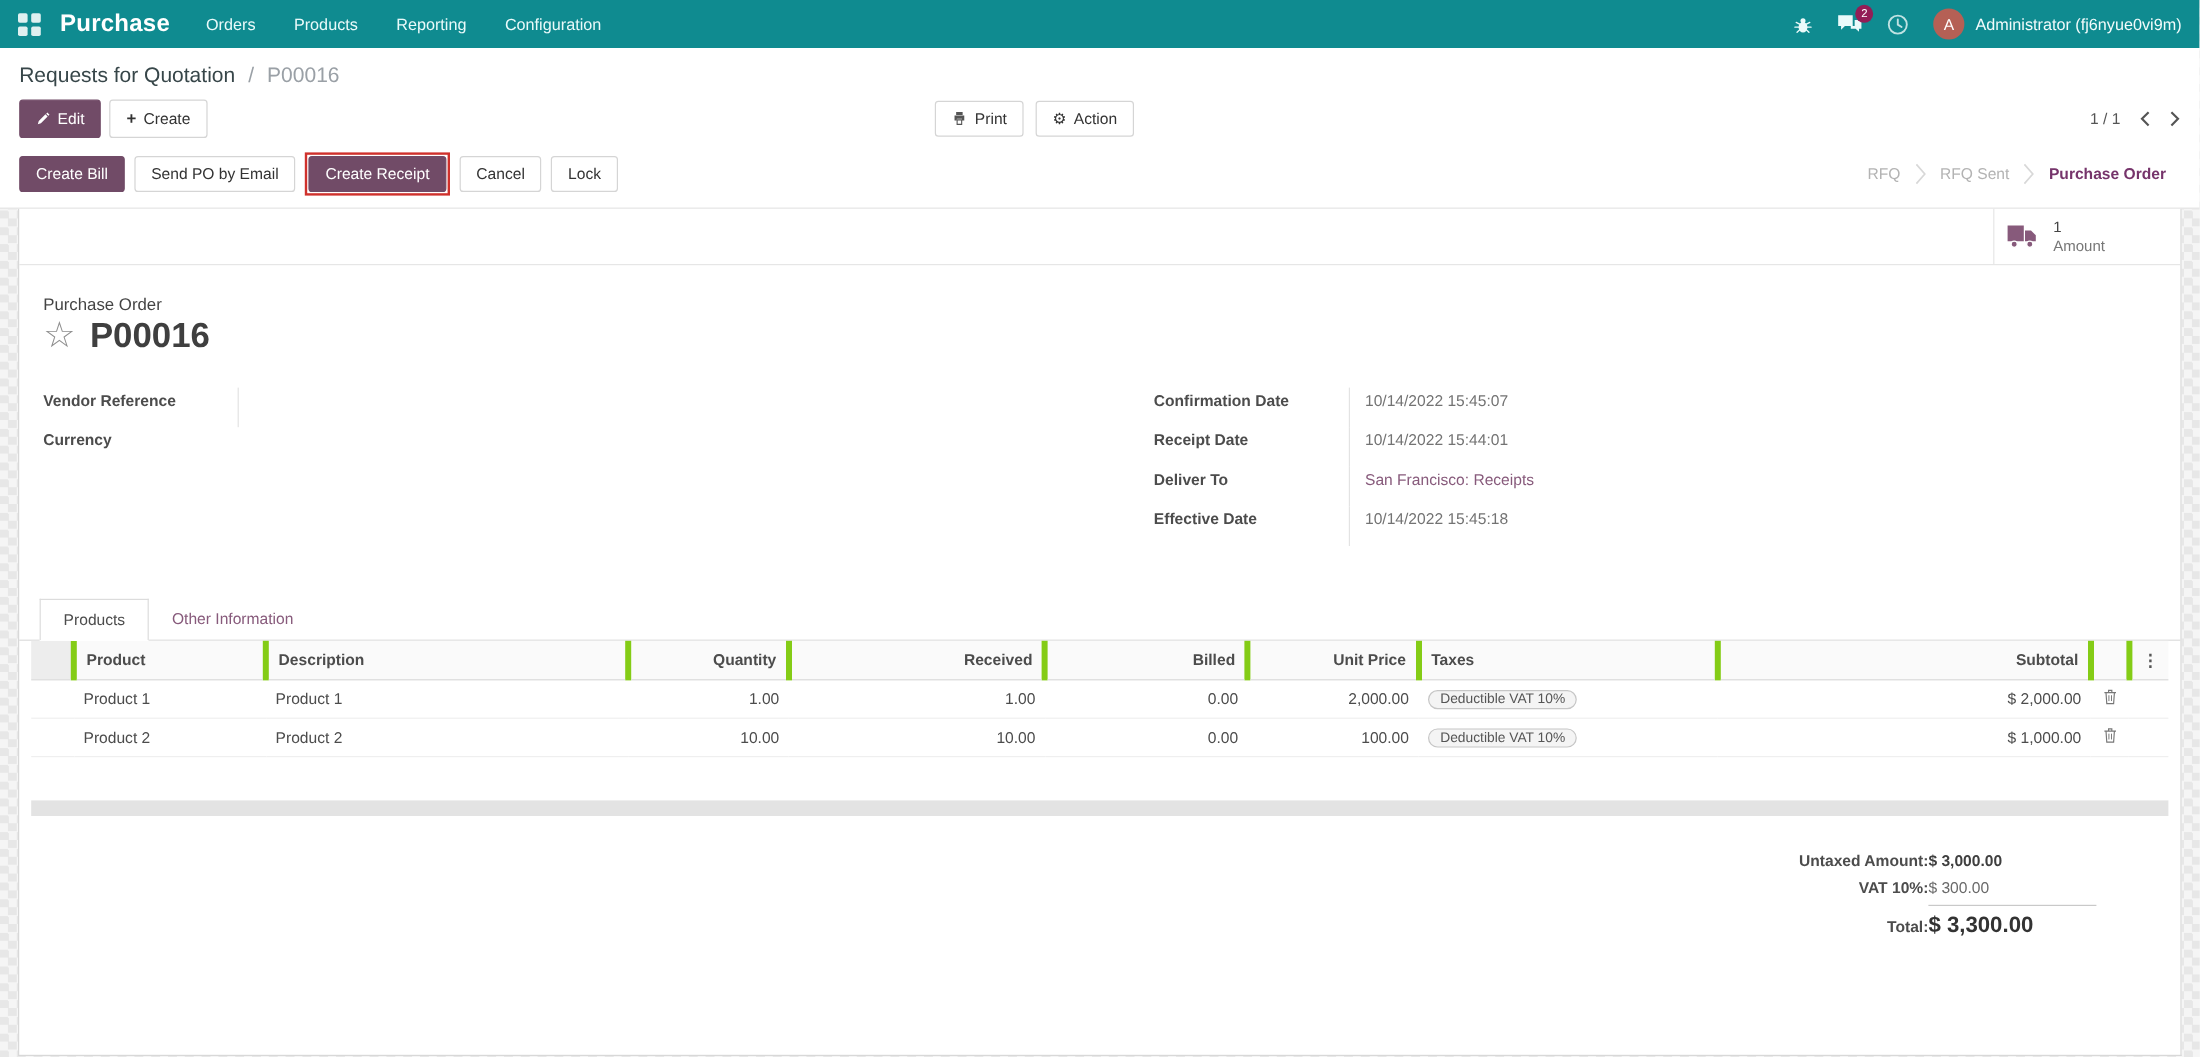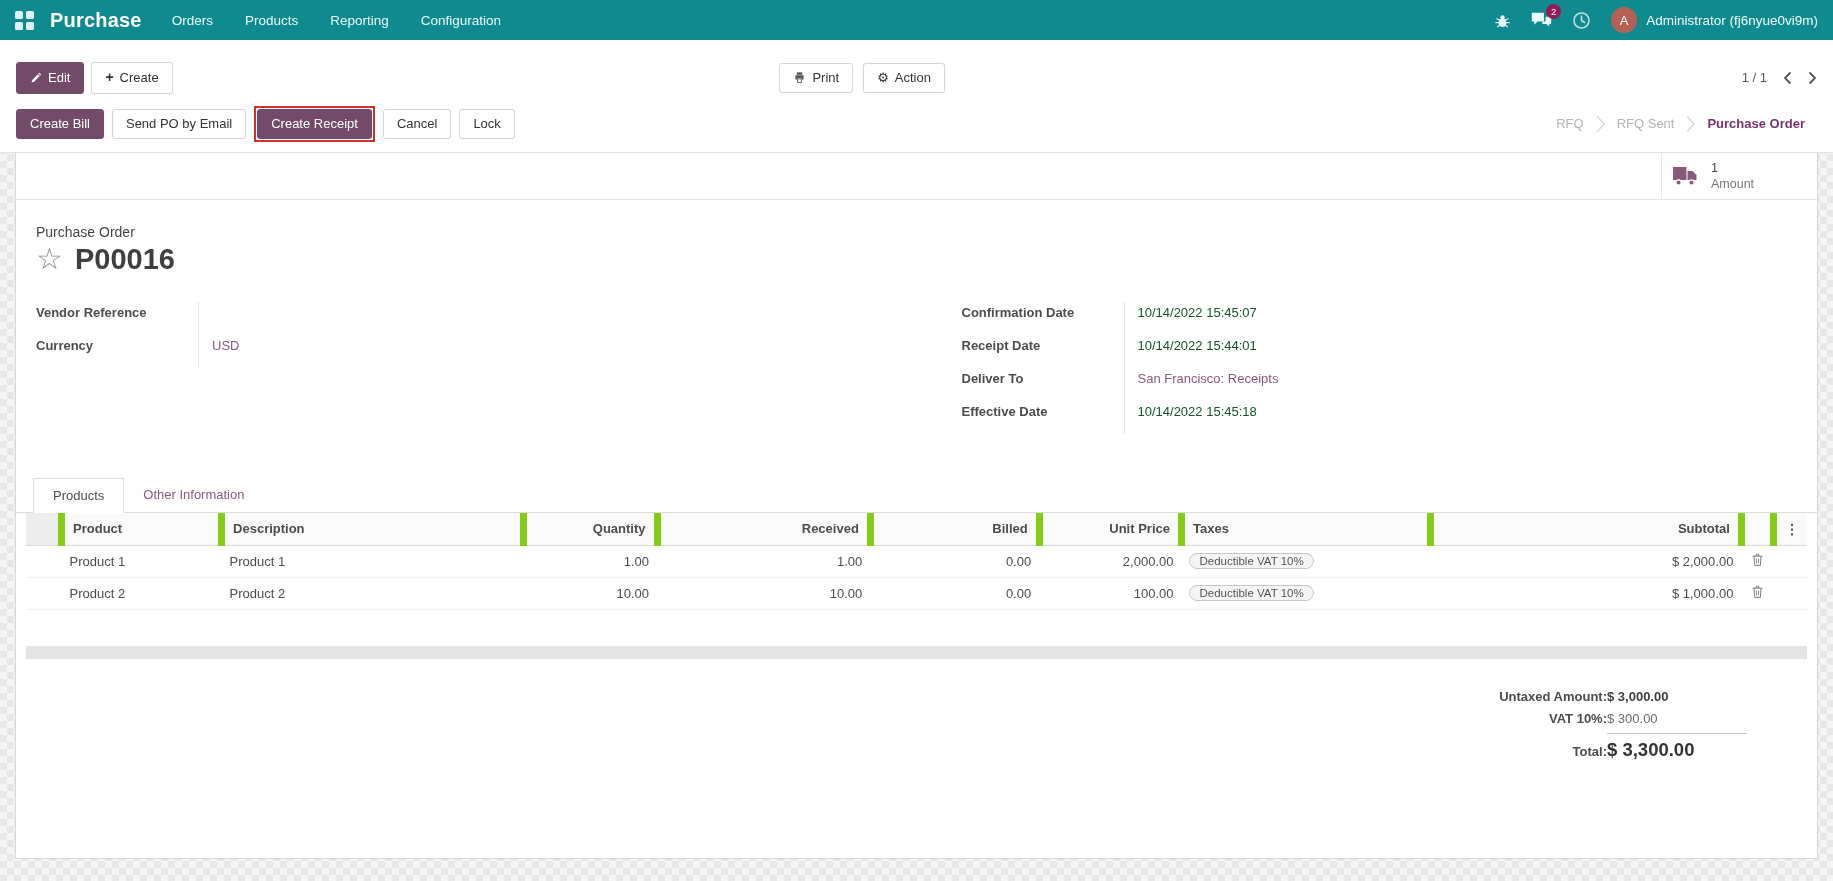--- a/index.html
+++ b/index.html
@@ -71,30 +71,30 @@
 
   .title-block { padding: 24px 20px 0; }
   .doc-type { font-size: 14px; color: #444; }
   .title-row { display: flex; align-items: center; gap: 12px; margin-top: 3px; }
   .star { font-size: 30px; color: #8f8f8f; line-height: 1; cursor: pointer; }
   .doc-name { font-size: 29px; font-weight: bold; color: #3f3f3f; }
 
   .fields { display: grid; grid-template-columns: 1fr 1fr; column-gap: 90px; margin: 26px 20px 0; }
   .frow { display: flex; min-height: 33px; }
   .flabel { width: 162px; font-size: 13px; font-weight: bold; color: #4c4c4c; padding-top: 3px; cursor: default; }
-  .fvalue { flex: 1; border-left: 1px solid #e3e3e3; padding: 3px 0 3px 13px; font-size: 13px; color: #14532d; }
+  .fvalue { flex: 1; border-left: 1px solid #e3e3e3; padding: 3px 0 3px 13px; font-size: 13px; color: #737373; }
   .fvalue.link { color: #875A7B; cursor: pointer; }
 
   .tabs { margin-top: 44px; padding-left: 17px; border-bottom: 1px solid #dcdcdc; display: flex; }
   .tab { padding: 9px 19px; font-size: 13px; cursor: pointer; }
   .tab.active { background: #fff; border: 1px solid #dcdcdc; border-bottom: 1px solid #fff; margin-bottom: -1px; color: #4c4c4c; }
   .tab.inactive { color: #875A7B; }
 
   .po-table { width: calc(100% - 20px); margin: 0 10px; border-collapse: collapse; font-size: 13px; color: #4c4c4c; }
-  .po-table thead th { font-weight: bold; text-align: left; padding: 8px 8px; background: #fafafa; border-left: 7px solid #84cc16; border-bottom: 1px solid #d9d9d9; white-space: nowrap; cursor: pointer; }
+  .po-table thead th { font-weight: bold; text-align: left; padding: 8px 8px; background: #fafafa; border-left: 5px solid #84cc16; border-bottom: 1px solid #d9d9d9; white-space: nowrap; cursor: pointer; }
   .po-table thead th:first-child { background: #ededed; border-left: none; }
   .po-table th.num, .po-table td.num { text-align: right; }
   .po-table tbody td { padding: 7px 8px; border-bottom: 1px solid #efefef; cursor: pointer; }
   .po-table th.opt-col { width: 26px; text-align: center; background: #fafafa; }
   .dots { font-size: 14px; color: #555; }
   .tax-pill { display: inline-block; border: 1px solid #c6c6c6; border-radius: 11px; background: #f4f4f4; color: #555; font-size: 11.5px; padding: 1px 9px; white-space: nowrap; }
   .trash-cell { width: 30px; text-align: center; }
   .trash { cursor: pointer; display: inline-flex; }
 
   .add-row { display: flex; gap: 24px; font-size: 13px; color: #714B67; padding: 9px 8px 9px 60px; border-bottom: 1px solid #efefef; margin: 0 10px; }
@@ -149,20 +149,25 @@
       </svg>
     </div>
     <div class="user-block">
       <div class="avatar">A</div>
       <div class="user-name">Administrator (fj6nyue0vi9m)</div>
     </div>
   </div>
 </div>
 
 <div class="control-panel">
+  <div class="breadcrumb">
+    <span class="crumb-parent">Requests for Quotation</span>
+    <span class="crumb-sep">/</span>
+    <span class="crumb-current">P00016</span>
+  </div>
   <div class="cp-row">
     <div class="cp-left">
       <button class="btn btn-primary">
         <span>
           <svg width="12" height="12" viewBox="0 0 24 24">
               <path d="M3 21l1.6-5.2L15.8 4.6l3.6 3.6L8.2 19.4 3 21zM17 3.4L20.6 7l1.9-1.9L18.9 1.5 17 3.4z" fill="#fff"></path>
             </svg>
         </span>
         <span>Edit</span>
       </button>
@@ -259,21 +264,20 @@
     </div>
 
     <div class="fields">
       <div class="fgroup">
         <div class="frow">
           <div class="flabel">Vendor Reference</div>
           <div class="fvalue"></div>
         </div>
         <div class="frow">
           <div class="flabel">Currency</div>
-          <div class="fvalue link">USD</div>
         </div>
       </div>
       <div class="fgroup">
         <div class="frow">
           <div class="flabel">Confirmation Date</div>
           <div class="fvalue">10/14/2022 15:45:07</div>
         </div>
         <div class="frow">
           <div class="flabel">Receipt Date</div>
           <div class="fvalue">10/14/2022 15:44:01</div>

